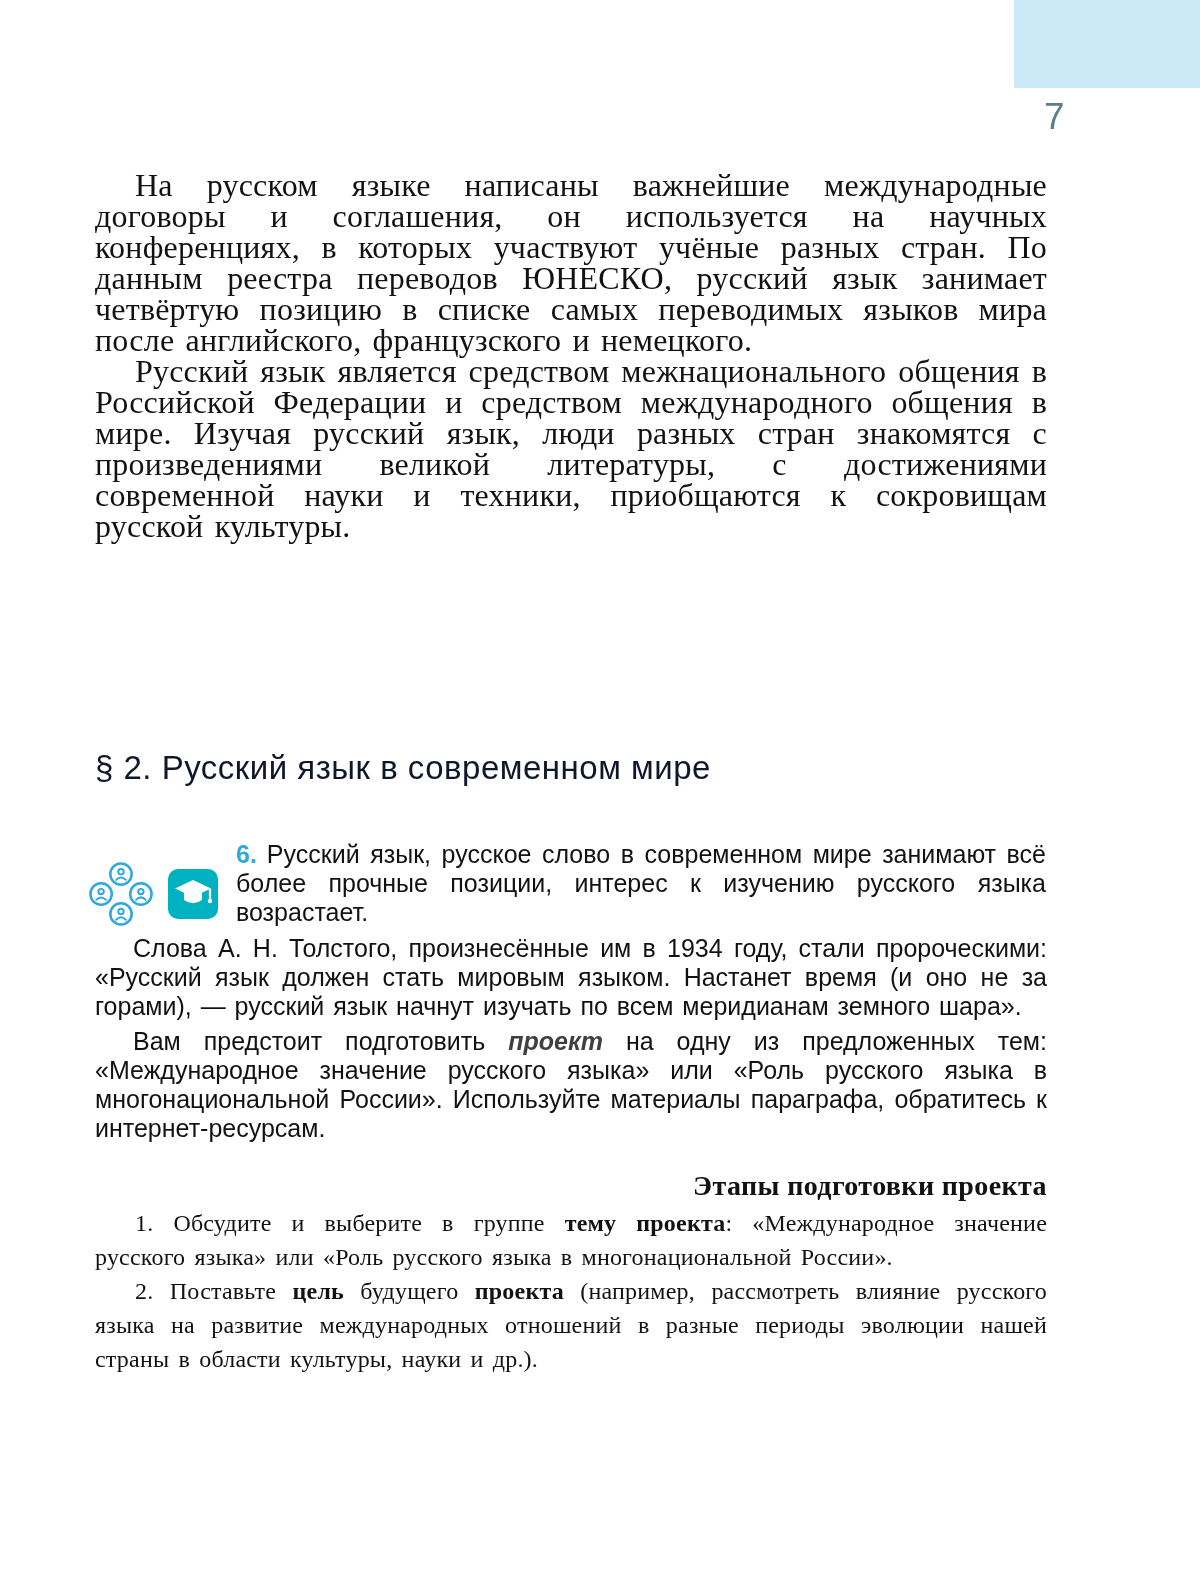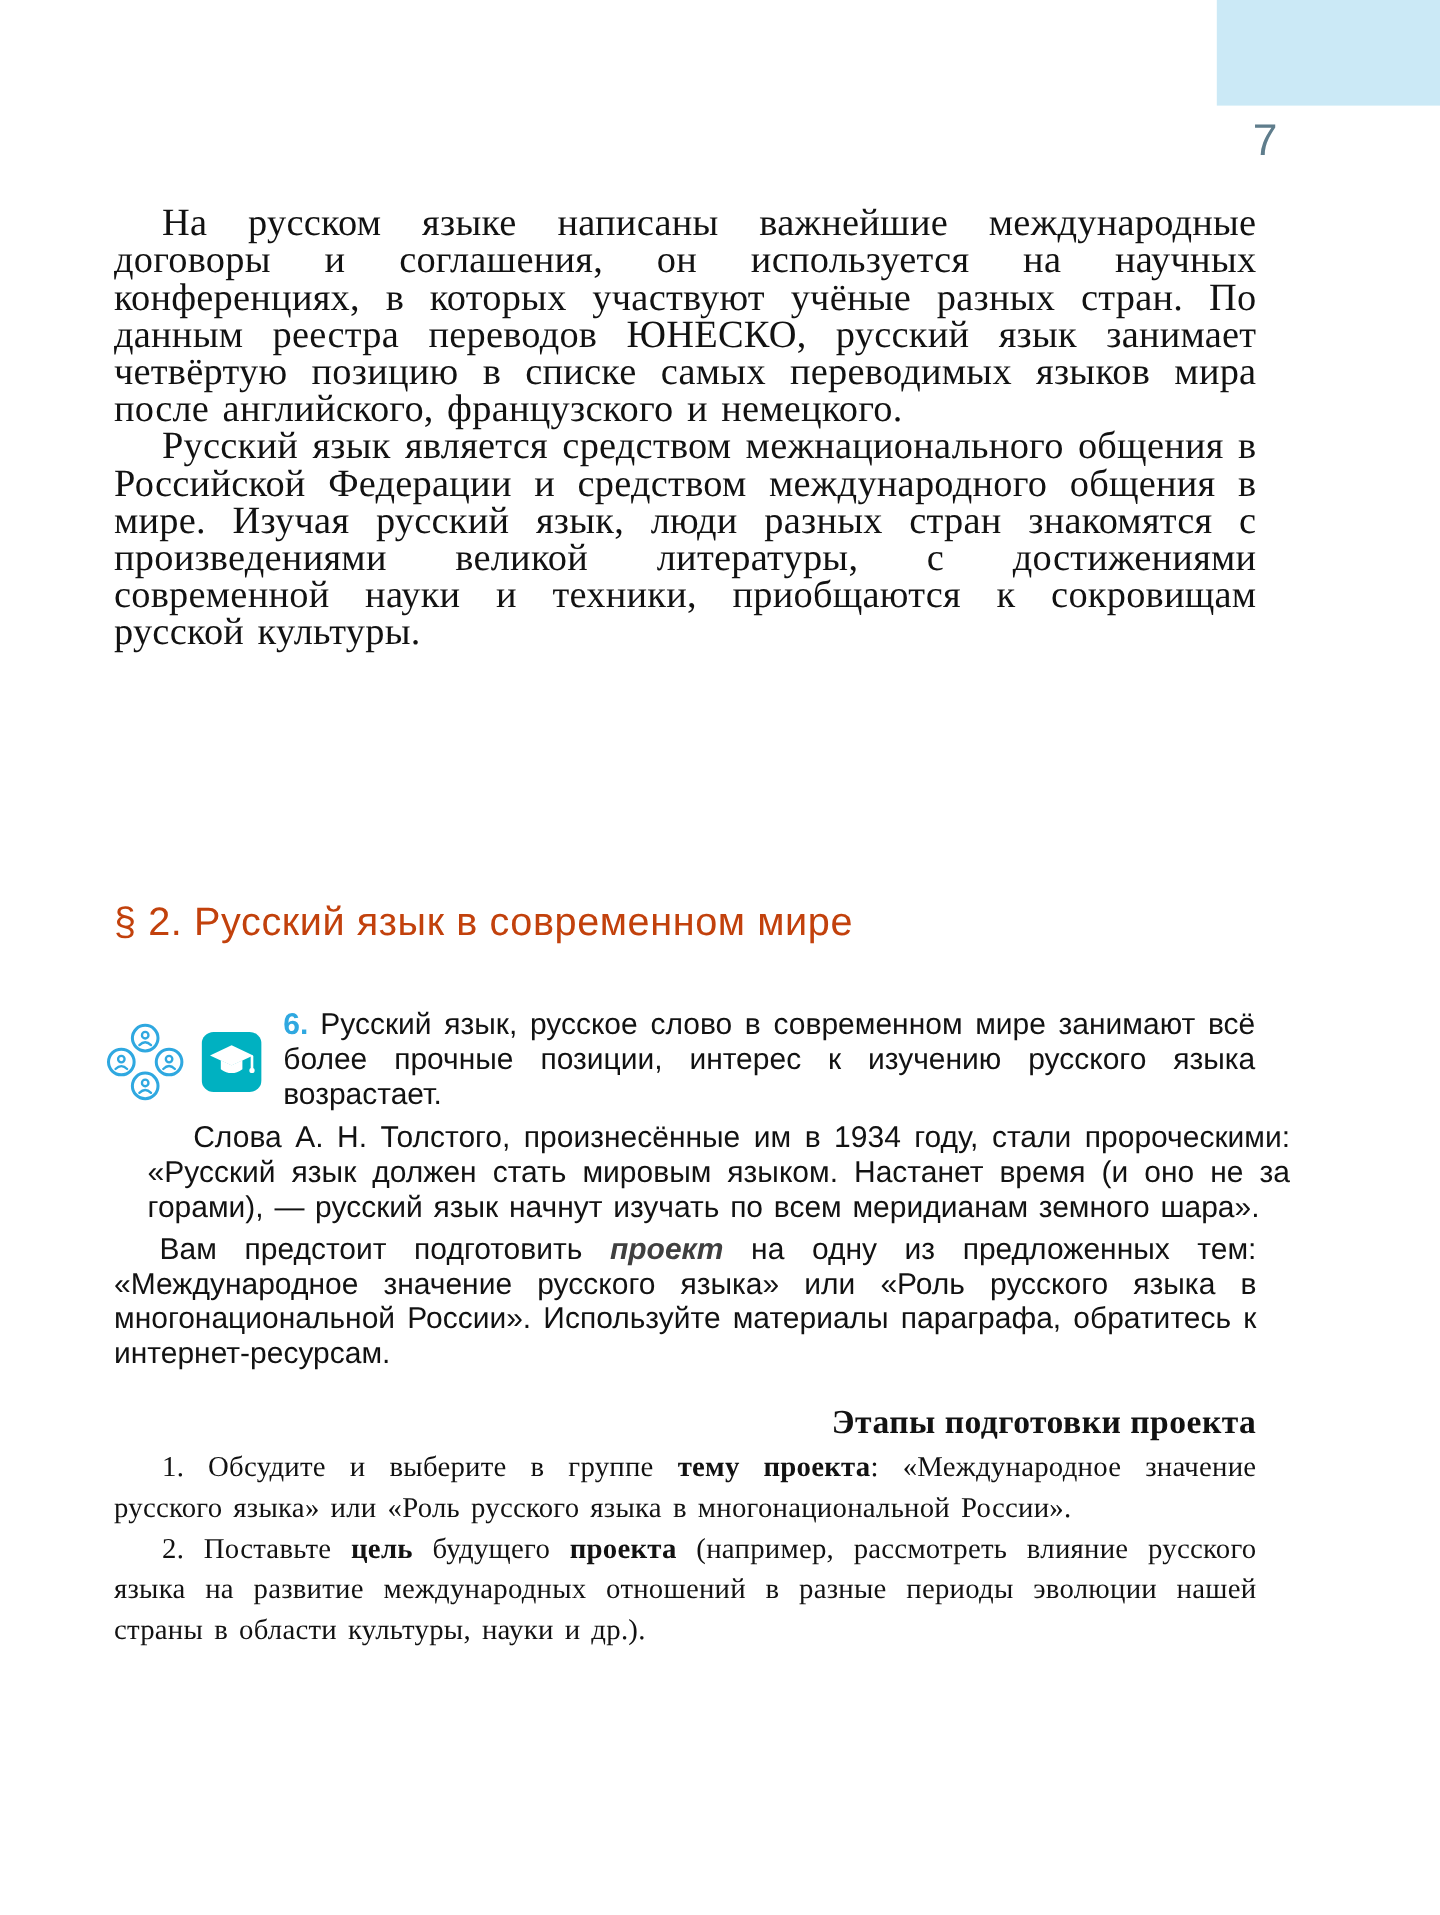--- a/index.html
+++ b/index.html
@@ -44,31 +44,31 @@
     word-spacing: 3px;
     letter-spacing: 0.2px;
   }
   
   .section-heading {
     position: absolute;
     left: 95px; top: 749px;
     font-family: "Liberation Sans", sans-serif;
     font-weight: 400;
     font-size: 33px;
-    color: #c2410c;
+    color: #0f172a;
     letter-spacing: 0.5px;
     white-space: nowrap;
   }
   
   .exercise {
     position: absolute;
     left: 88px; top: 840px;
     width: 959px;
     display: flex;
-    align-items: center;
+    align-items: flex-end;
   }
   .exercise-icons {
     width: 130px;
     min-width: 130px;
     display: flex;
     align-items: center;
     gap: 14px;
     padding-top: 2px;
   }
   .icon-box { display: inline-block; line-height: 0; }
@@ -91,21 +91,21 @@
     position: absolute;
     left: 95px;
     width: 952px;
     font-family: "Liberation Sans", sans-serif;
     font-size: 25px;
     line-height: 29px;
     text-align: justify;
     text-indent: 38px;
     word-spacing: 2px;
   }
-  .tolstoy-para { top: 934px; margin-left: 28px; }
+  .tolstoy-para { top: 934px; }
   .project-para { top: 1027px; }
   
   .stages-heading {
     position: absolute;
     left: 95px; top: 1170px;
     width: 952px;
     text-align: right;
     font-family: "Liberation Serif", serif;
     font-weight: 700;
     font-size: 28px;

